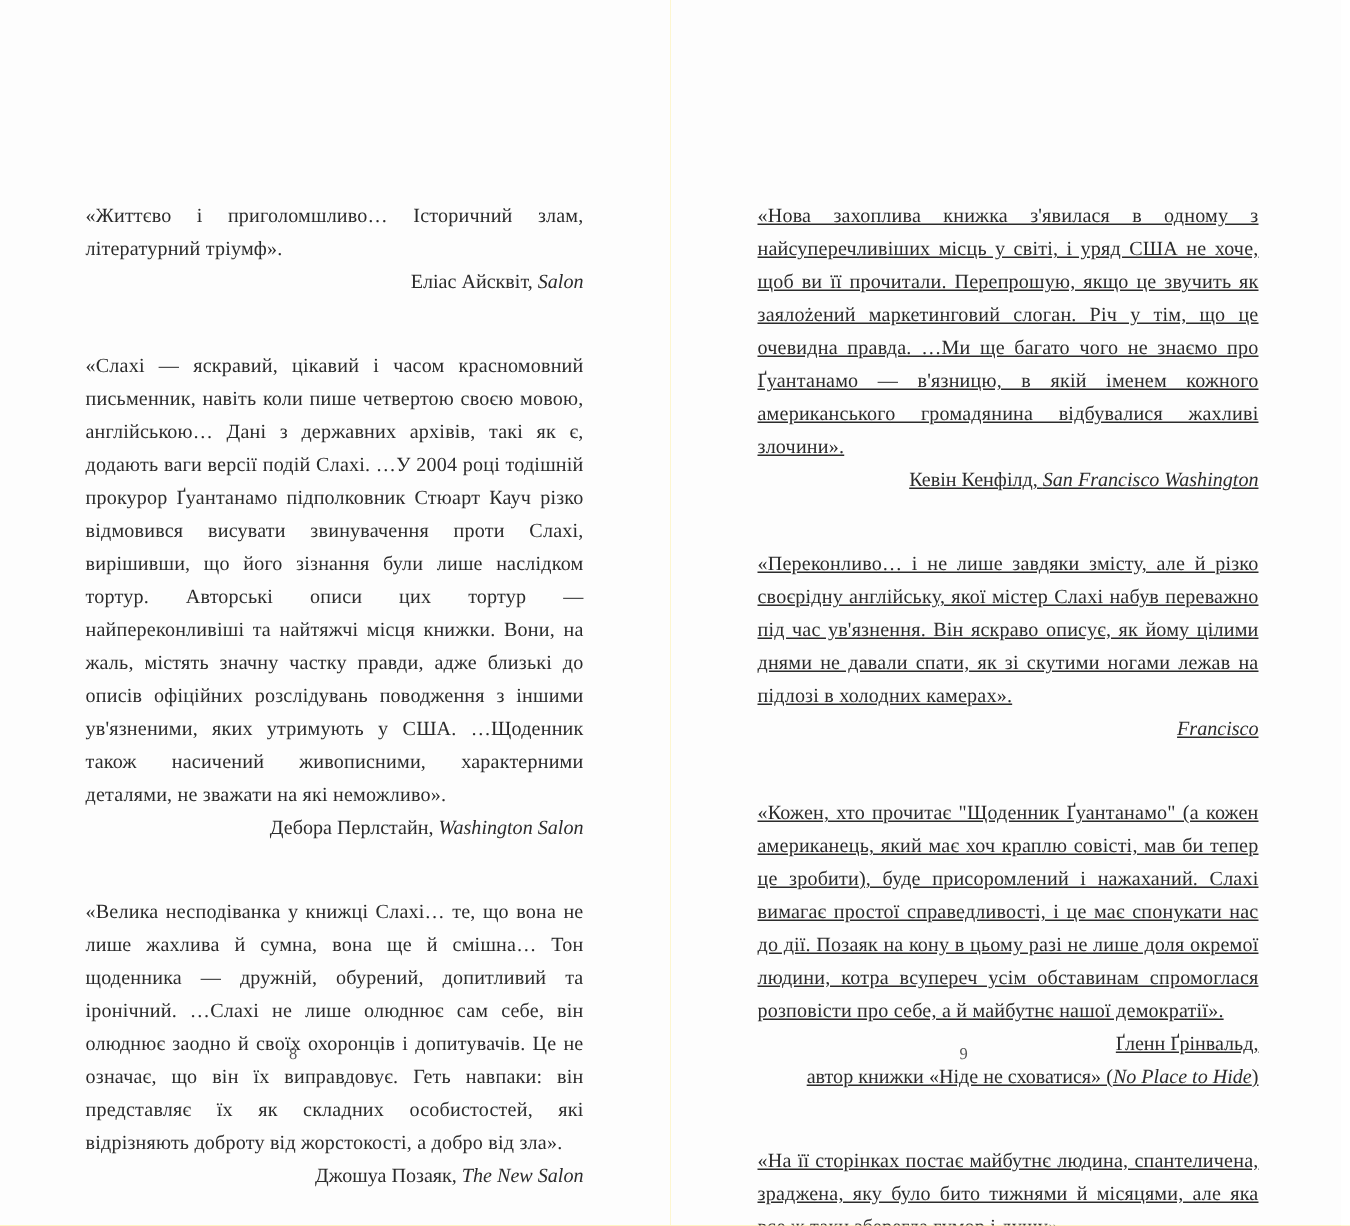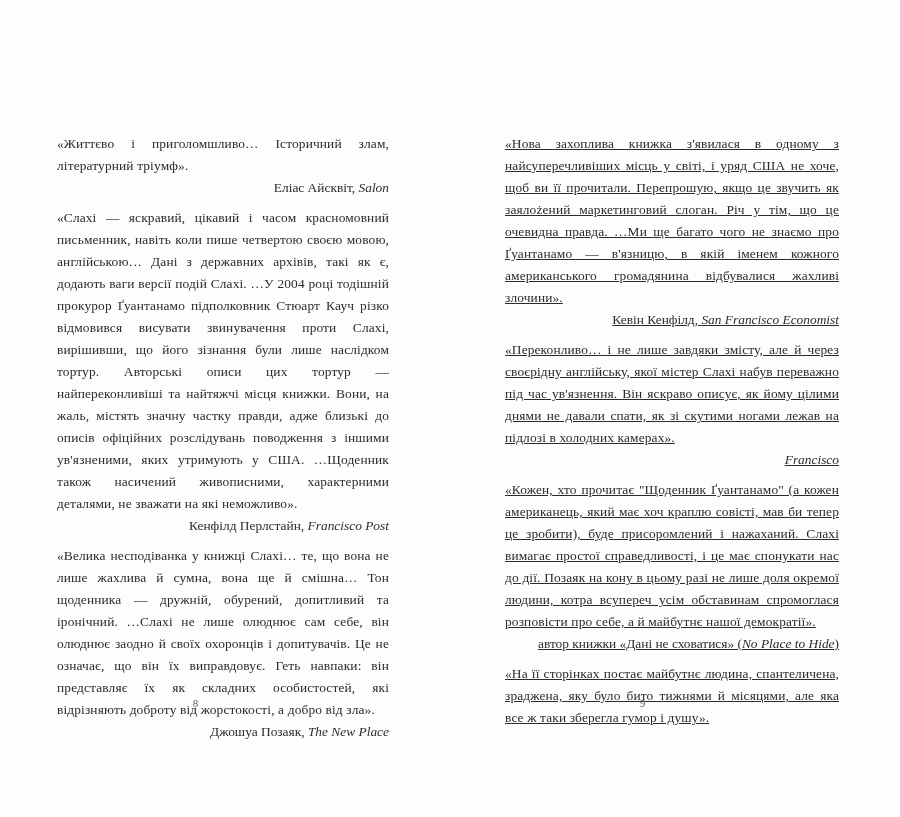--- a/index.html
+++ b/index.html
@@ -40,21 +40,21 @@
   }
   .page-right .text-column {
     left: 58px;
     width: 334px;
     text-decoration: underline;
   }
   .blurb {
     margin: 0 0 0 0;
   }
   .blurb + .blurb {
-    margin-top: 8px;
+    margin-top: 34px;
   }
   .quote {
     margin: 0;
     font-size: 13.4px;
     line-height: 22px;
     text-align: justify;
     text-justify: inter-word;
     hyphens: manual;
     letter-spacing: 0.01em;
   }
@@ -98,56 +98,57 @@
       <div class="blurb">
         <p class="quote">«Життєво і приголомшливо… Історичний злам, літературний тріумф».</p>
         <p class="attrib">
             <span class="attrib-line"><span>Еліас Айсквіт, </span><span class="pub">Salon</span></span>
           </p>
       </div>
 
       <div class="blurb">
         <p class="quote">«Слахі — яскравий, цікавий і часом красномовний письменник, навіть коли пише четвертою своєю мовою, англійською… Дані з державних архівів, такі як є, додають ваги версії подій Слахі. …У 2004 році тодішній прокурор Ґуантанамо підполковник Стюарт Кауч різко відмовився висувати звинувачення проти Слахі, вирішивши, що його зізнання були лише наслідком тортур. Авторські описи цих тортур — найпереконливіші та найтяжчі місця книжки. Вони, на жаль, містять значну частку правди, адже близькі до описів офіційних розслідувань поводження з іншими ув'язненими, яких утримують у США. …Щоденник також насичений живописними, характерними деталями, не зважати на які неможливо».</p>
         <p class="attrib">
-            <span class="attrib-line"><span>Кенфілд Перлстайн, </span><span class="pub">Francisco Post</span></span>
+            <span class="attrib-line"><span>Дебора Перлстайн, </span><span class="pub">Washington Salon</span></span>
           </p>
       </div>
 
       <div class="blurb">
         <p class="quote">«Велика несподіванка у книжці Слахі… те, що вона не лише жахлива й сумна, вона ще й смішна… Тон щоденника — дружній, обурений, допитливий та іронічний. …Слахі не лише олюднює сам себе, він олюднює заодно й своїх охоронців і допитувачів. Це не означає, що він їх виправдовує. Геть навпаки: він представляє їх як складних особистостей, які відрізняють доброту від жорстокості, а добро від зла».</p>
         <p class="attrib">
-            <span class="attrib-line"><span>Джошуа Позаяк, </span><span class="pub">The New Place</span></span>
+            <span class="attrib-line"><span>Джошуа Позаяк, </span><span class="pub">The New Salon</span></span>
           </p>
       </div>
 
     </div>
     <div class="folio">8</div>
   </div>
 
   <div class="page page-right">
     <div class="text-column">
 
       <div class="blurb">
         <p class="quote">«Нова захоплива книжка з'явилася в одному з найсуперечливіших місць у світі, і уряд США не хоче, щоб ви її прочитали. Перепрошую, якщо це звучить як заялożений маркетинговий слоган. Річ у тім, що це очевидна правда. …Ми ще багато чого не знаємо про Ґуантанамо — в'язницю, в якій іменем кожного американського громадянина відбувалися жахливі злочини».</p>
         <p class="attrib">
-            <span class="attrib-line"><span>Кевін Кенфілд, </span><span class="pub">San Francisco Economist</span></span>
+            <span class="attrib-line"><span>Кевін Кенфілд, </span><span class="pub">San Francisco Washington</span></span>
           </p>
       </div>
 
       <div class="blurb">
-        <p class="quote">«Переконливо… і не лише завдяки змісту, але й через своєрідну англійську, якої містер Слахі набув переважно під час ув'язнення. Він яскраво описує, як йому цілими днями не давали спати, як зі скутими ногами лежав на підлозі в холодних камерах».</p>
+        <p class="quote">«Переконливо… і не лише завдяки змісту, але й різко своєрідну англійську, якої містер Слахі набув переважно під час ув'язнення. Він яскраво описує, як йому цілими днями не давали спати, як зі скутими ногами лежав на підлозі в холодних камерах».</p>
         <p class="attrib">
             <span class="attrib-line"><span></span><span class="pub">Francisco</span></span>
           </p>
       </div>
 
       <div class="blurb">
         <p class="quote">«Кожен, хто прочитає "Щоденник Ґуантанамо" (а кожен американець, який має хоч краплю совісті, мав би тепер це зробити), буде присоромлений і нажаханий. Слахі вимагає простої справедливості, і це має спонукати нас до дії. Позаяк на кону в цьому разі не лише доля окремої людини, котра всупереч усім обставинам спромоглася розповісти про себе, а й майбутнє нашої демократії».</p>
         <p class="attrib">
-            <span class="attrib-line"><span>автор книжки «Дані не сховатися» (</span><span class="pub">No Place to Hide</span><span>)</span></span>
+            <span class="attrib-line"><span>Ґленн Ґрінвальд,</span></span>
+            <span class="attrib-line"><span>автор книжки «Ніде не сховатися» (</span><span class="pub">No Place to Hide</span><span>)</span></span>
           </p>
       </div>
 
       <div class="blurb">
         <p class="quote">«На її сторінках постає майбутнє людина, спантеличена, зраджена, яку було бито тижнями й місяцями, але яка все ж таки зберегла гумор і душу».</p>
       </div>
 
     </div>
     <div class="folio">9</div>
   </div>

